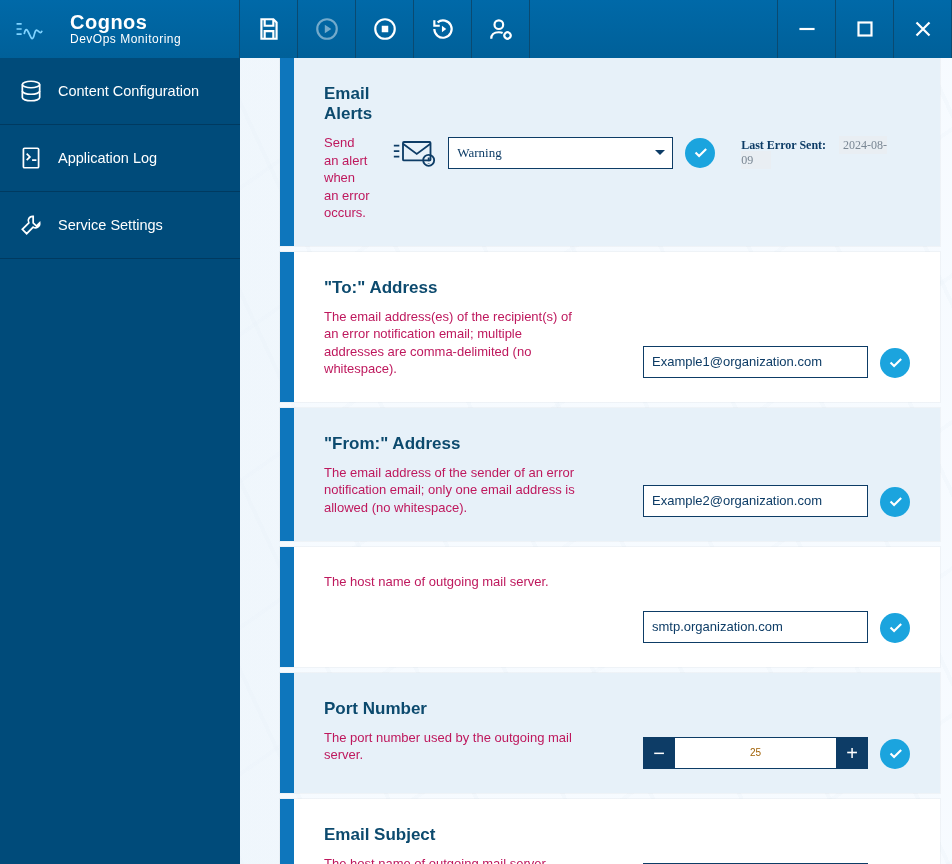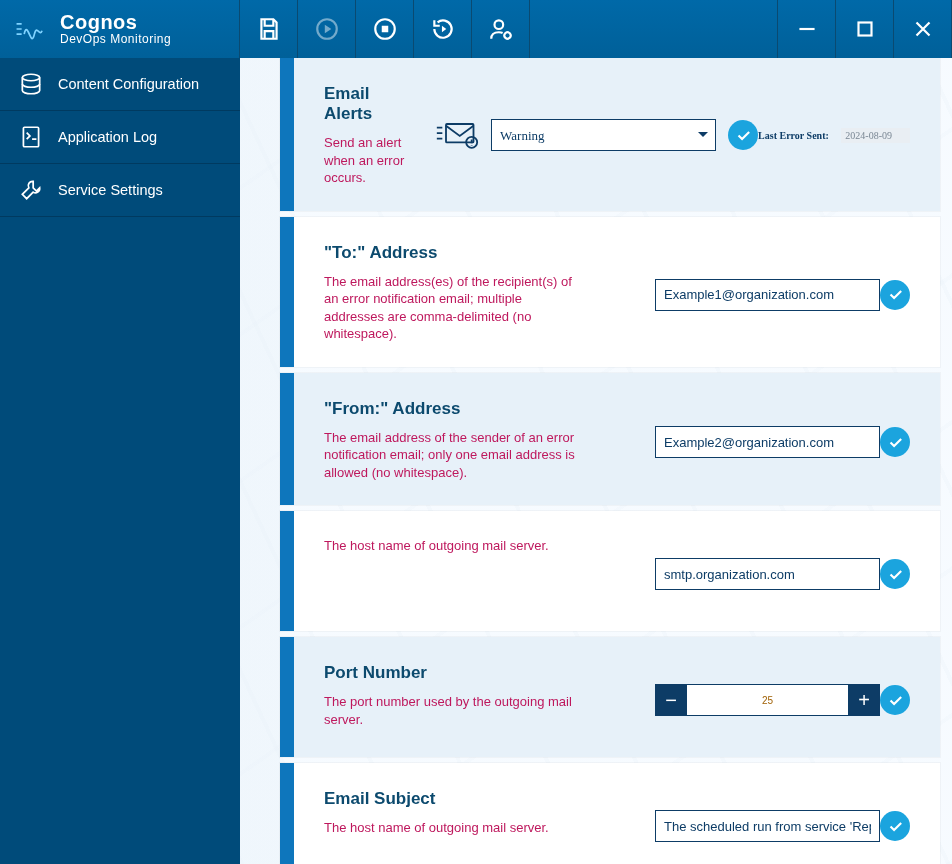--- a/index.html
+++ b/index.html
@@ -8,21 +8,21 @@
 
   
   .titlebar {
     height: 58px;
     background: linear-gradient(#0069a8,#006099);
     display: flex;
     align-items: stretch;
     color: #fff;
   }
   .brand {
-    display:flex; align-items:center; gap:12px; padding:0 14px;
+    display:flex; align-items:center; gap:22px; padding:0 14px;
     border-right:1px solid #0a4a71;
     width:240px;
   }
   .brand .logo-icon { width:34px; height:34px; }
   .brand .txt { line-height:1.05; }
   .brand .line1 { font-size:20px; font-weight:600; letter-spacing:.5px; }
   .brand .line2 { font-size:12px; font-weight:300; letter-spacing:.5px; }
 
   .toolbtn, .winbtn {
     width:58px; display:flex; align-items:center; justify-content:center;
@@ -33,21 +33,21 @@
   .spacer { flex:1; border-right:1px solid #0a4a71; }
 
   
   .workspace { flex:1; display:flex; min-height:0; }
   .sidebar {
     width:240px; background:#004b7a;
     display:flex; flex-direction:column;
   }
   .nav-item {
     display:flex; align-items:center; gap:14px;
-    height:53px; padding:0 18px;
+    height:67px; padding:0 18px;
     color:#fff; font-size:14.5px;
     border-bottom:1px solid #003a60;
     cursor:pointer;
   }
   .nav-item.active { background:#fff; color:#0a4a71; }
   .nav-item .nav-icon { width:26px; height:26px; stroke:currentColor; fill:none; stroke-width:1.6; flex:none; }
 
   .content-wrap { flex:1; position:relative; background:#fff; overflow:hidden; }
   .content-bg {
     position:absolute; inset:0;
@@ -74,21 +74,21 @@
   }
   .card:first-child{ margin-top:0;}
   .card .accent { width:14px; background:#0e76bc; }
   .card.tint .body { background:#e7f1f9; }
   .card .body { flex:1; background:#fff; padding:26px 30px 24px 30px; display:flex; gap:20px; }
   .card .desc { flex:1; color:#194a7a; }
   .card h3 { font-size:17px; font-weight:700; color:#0c4a6e; margin-bottom:10px; }
   .card p  { font-size:13px; color:#be185d; max-width:260px; line-height:1.35; }
 
   .controls {
-    display:flex; align-items:center; 
+    display:flex; align-items:flex-end; gap:12px;
     margin-top:4px;
   }
 
   .txt-input, .select {
     width:225px; height:32px;
     border:1px solid #0d3c66;
     font-size:13px; color:#0d3c66;
     padding:0 8px;
     background:#fff;
     font-family:inherit;
@@ -116,21 +116,21 @@
     background:#1ba4de; display:flex; align-items:center; justify-content:center;
     cursor:pointer; flex:none;
   }
   .check-btn svg { width:17px; height:17px; stroke:#fff; stroke-width:3; fill:none; }
 
   .alert-extra {
     display:flex; flex-direction:row; align-items:center;font-family:Liberation Serif, serif;
   }
   .alert-row1 { display:flex; align-items:center; gap:12px; }
   .envelope-icon { width:44px; height:30px; color:#0d3c66; }
-  .last-sent { font-size:10px; color:#0d3c66; }
+  .last-sent { font-size:12px; color:#0d3c66;padding-left:26px; }
   .last-sent .lbl{ font-weight:700; margin-right:10px;}
   .last-sent .val{ color:#7a8794; background:#e9eef3; padding:2px 18px 2px 4px;}
 
   .thin-gutter {
     position:absolute; left:0; top:0; bottom:0; width:40px;
     background:linear-gradient(rgba(230,240,248,.4),rgba(230,240,248,.4));
   }
 </style>
 </head>
 <body>

